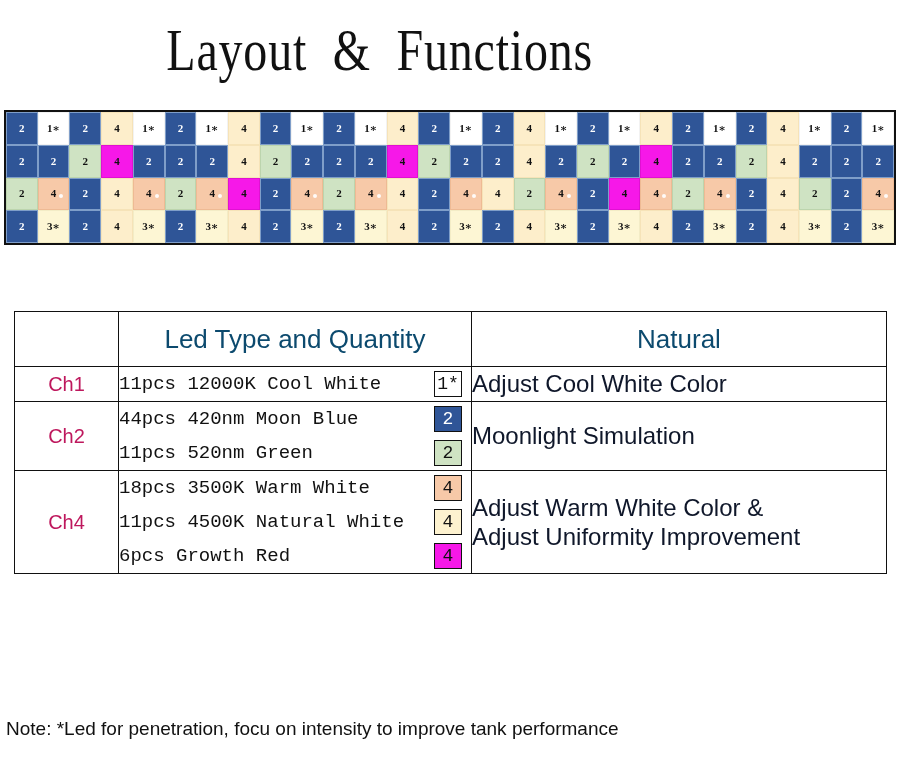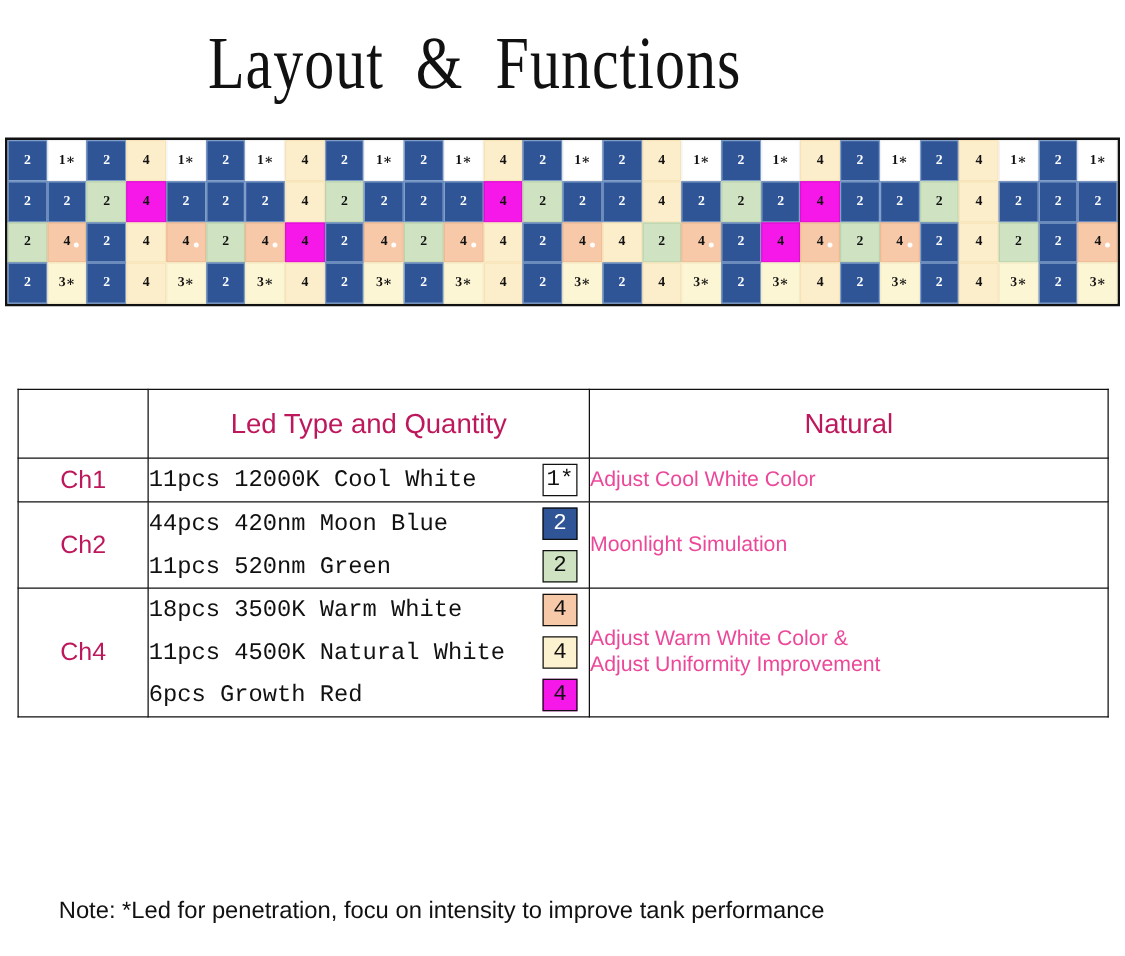--- a/index.html
+++ b/index.html
@@ -113,38 +113,38 @@
     vertical-align: middle;
     font-weight: normal;
   }
   .col-ch   { width: 104px; }
   .col-led  { width: 353px; }
   .col-fn   { width: 415px; }
 
   .hdr-cell {
     height: 54px;
     text-align: center;
-    font-size: 22px;
-    color: #be185d;
+    font-size: 26px;
+    color: #0c4a6e;
   }
   .ch-cell {
     text-align: center;
     font-size: 20px;
     color: #be185d;
   }
   .led-cell {
     padding: 4px 0 4px 10px;
     font-size: 19px;
     color: #111111;
     font-family: Liberation Mono, monospace;
   }
   .fn-cell {
     padding: 4px 0 4px 12px;
-    font-size: 17px;
-    color: #ec4899;
+    font-size: 24px;
+    color: #0f172a;
     line-height: 1.22;
   }
   .led-line {
     display: flex;
     align-items: center;
     justify-content: space-between;
     padding-right: 9px;
     min-height: 34px;
   }
   .led-text { white-space: nowrap; }
@@ -172,21 +172,20 @@
   .fn-line { white-space: nowrap; }
 
   
   .note {
     position: absolute;
     left: 6px;
     top: 718px;
     font-size: 19px;
     color: #111111;
     white-space: nowrap;
-    margin-left: 41px;
   }
 </style>
 </head>
 <body>
 
 <div class="title-wrap">
   <div class="title">Layout  &amp;  Functions</div>
 </div>
 
 <div class="grid-frame">

